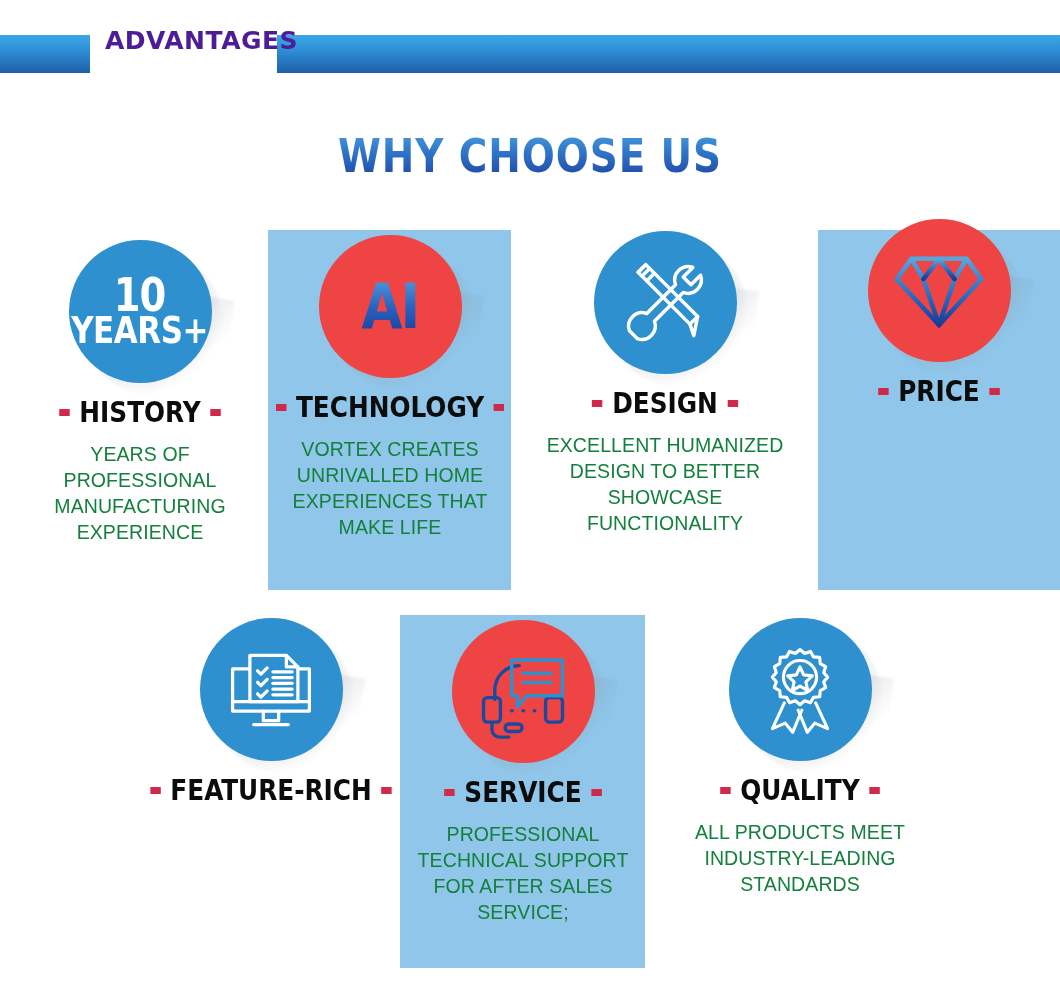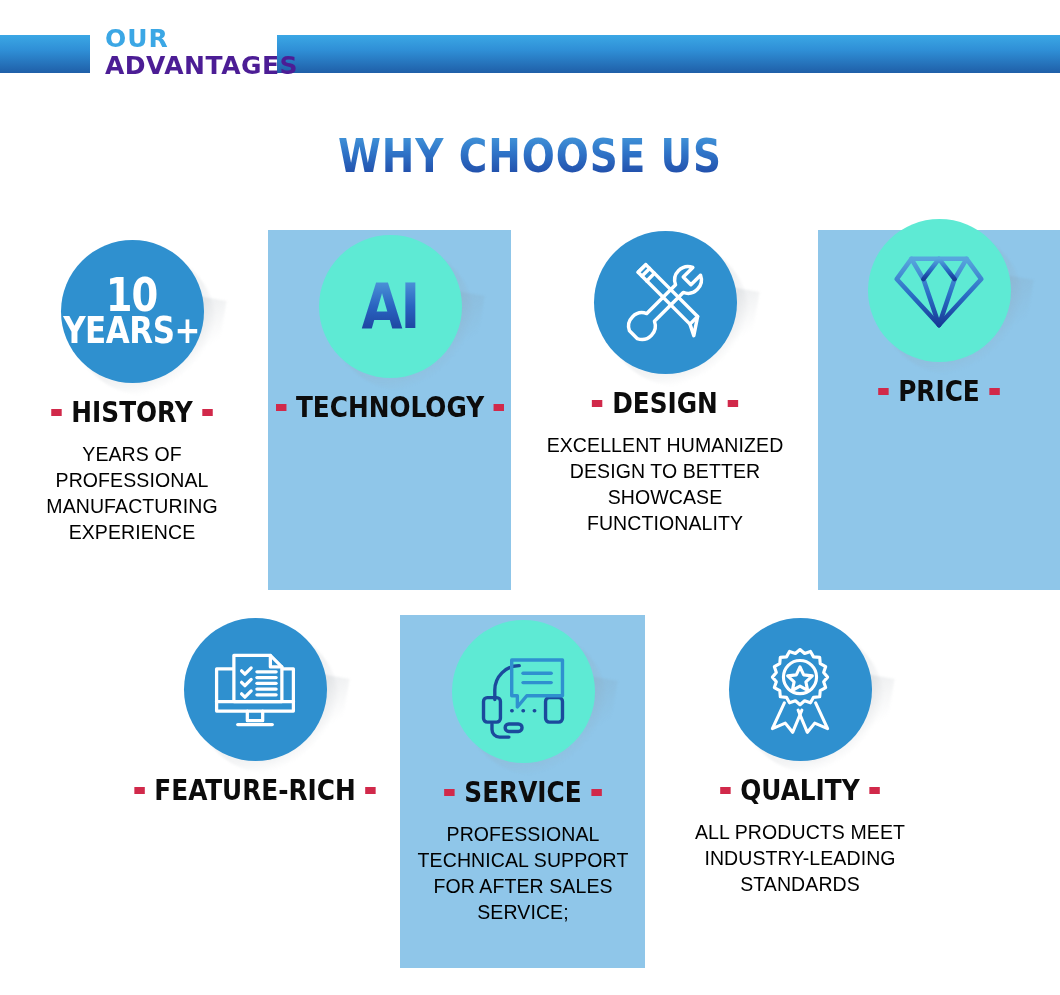--- a/index.html
+++ b/index.html
@@ -58,26 +58,26 @@
     position:absolute;
     background:#8fc6e9;
   }
   .panel.tech{left:268px;top:230px;width:243px;height:360px;}
   .panel.price{left:818px;top:230px;width:242px;height:360px;}
   .panel.service{left:400px;top:615px;width:245px;height:353px;}
 
   .card{position:absolute;text-align:center;}
 
   
-  .card.c1{left:12px;top:240px;width:240px;}
+  .card.c1{left:20px;top:240px;width:240px;}
   .card.c2{left:272px;top:235px;width:236px;}
   .card.c3{left:545px;top:231px;width:240px;}
   .card.c4{left:822px;top:219px;width:234px;}
   
-  .card.c5{left:130px;top:618px;width:250px;}
+  .card.c5{left:146px;top:618px;width:250px;}
   .card.c6{left:404px;top:620px;width:238px;}
   .card.c7{left:678px;top:618px;width:244px;}
 
   .icon-wrap{
     position:relative;
     width:143px;height:143px;
     margin:0 auto;
   }
   .icon-shadow{
     position:absolute;left:12px;top:12px;
@@ -92,21 +92,21 @@
     background:linear-gradient(135deg, rgba(130,140,150,0.35), rgba(255,255,255,0) 70%);
     transform:rotate(10deg);
   }
   .icon-circle{
     position:absolute;left:0;top:0;
     width:143px;height:143px;border-radius:50%;
     display:flex;align-items:center;justify-content:center;
     overflow:hidden;
   }
   .icon-circle.blue{background:#2f90cf;}
-  .icon-circle.white{background:#5eead4;}
+  .icon-circle.white{background:#ef4444;}
 
   .years{
     color:#ffffff;
     font-family:"DejaVu Sans Condensed","Liberation Sans Narrow","Liberation Sans", sans-serif;
     font-weight:bold;line-height:0.88;
     transform:scaleX(0.93);
   }
   .years .n{font-size:46px;display:block;letter-spacing:-1px;}
   .years .t{font-size:37px;display:block;letter-spacing:-0.5px;}
 
@@ -130,32 +130,31 @@
     transform:scaleX(0.95);
   }
   .dash{
     display:inline-block;width:11px;height:7px;background:#d1294a;flex:none;
   }
 
   .card-desc{
     margin-top:13px;
     font-size:19.5px;
     line-height:1.33;
-    color:#000000;
+    color:#15803d;
     letter-spacing:0.1px;
   }
 </style>
 </head>
 <body>
 
 <div class="header">
   <div class="header-bar left"></div>
   <div class="header-bar right"></div>
   <div class="header-text">
-    <div class="l1">OUR</div>
     <div class="l2">ADVANTAGES</div>
   </div>
 </div>
 
 <div class="main-title">WHY CHOOSE US</div>
 
 <div class="grid">
   <div class="panel tech"></div>
   <div class="panel price"></div>
   <div class="panel service"></div>
@@ -183,20 +182,21 @@
       <div class="icon-shadow"></div>
       <div class="icon-circle white">
         <div class="ai-text">AI</div>
       </div>
     </div>
     <div class="card-title">
       <span class="dash"></span>
       <span>TECHNOLOGY</span>
       <span class="dash"></span>
     </div>
+    <div class="card-desc">VORTEX CREATES UNRIVALLED HOME EXPERIENCES THAT MAKE LIFE</div>
   </div>
 
   <div class="card c3">
     <div class="icon-wrap">
       <div class="icon-shadow"></div>
       <div class="icon-circle blue">
         <svg width="96" height="96" viewBox="0 0 100 100" fill="none" stroke="#ffffff" stroke-width="3.6" stroke-linecap="round" stroke-linejoin="round">
 
           <path d="M22 18 L30 10 L84 64 L76 72 Z"></path>
           <path d="M76 72 L80 84 L84 64"></path>

